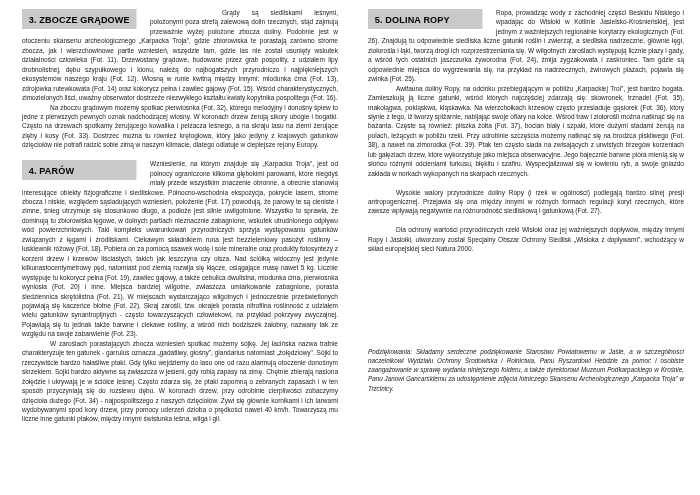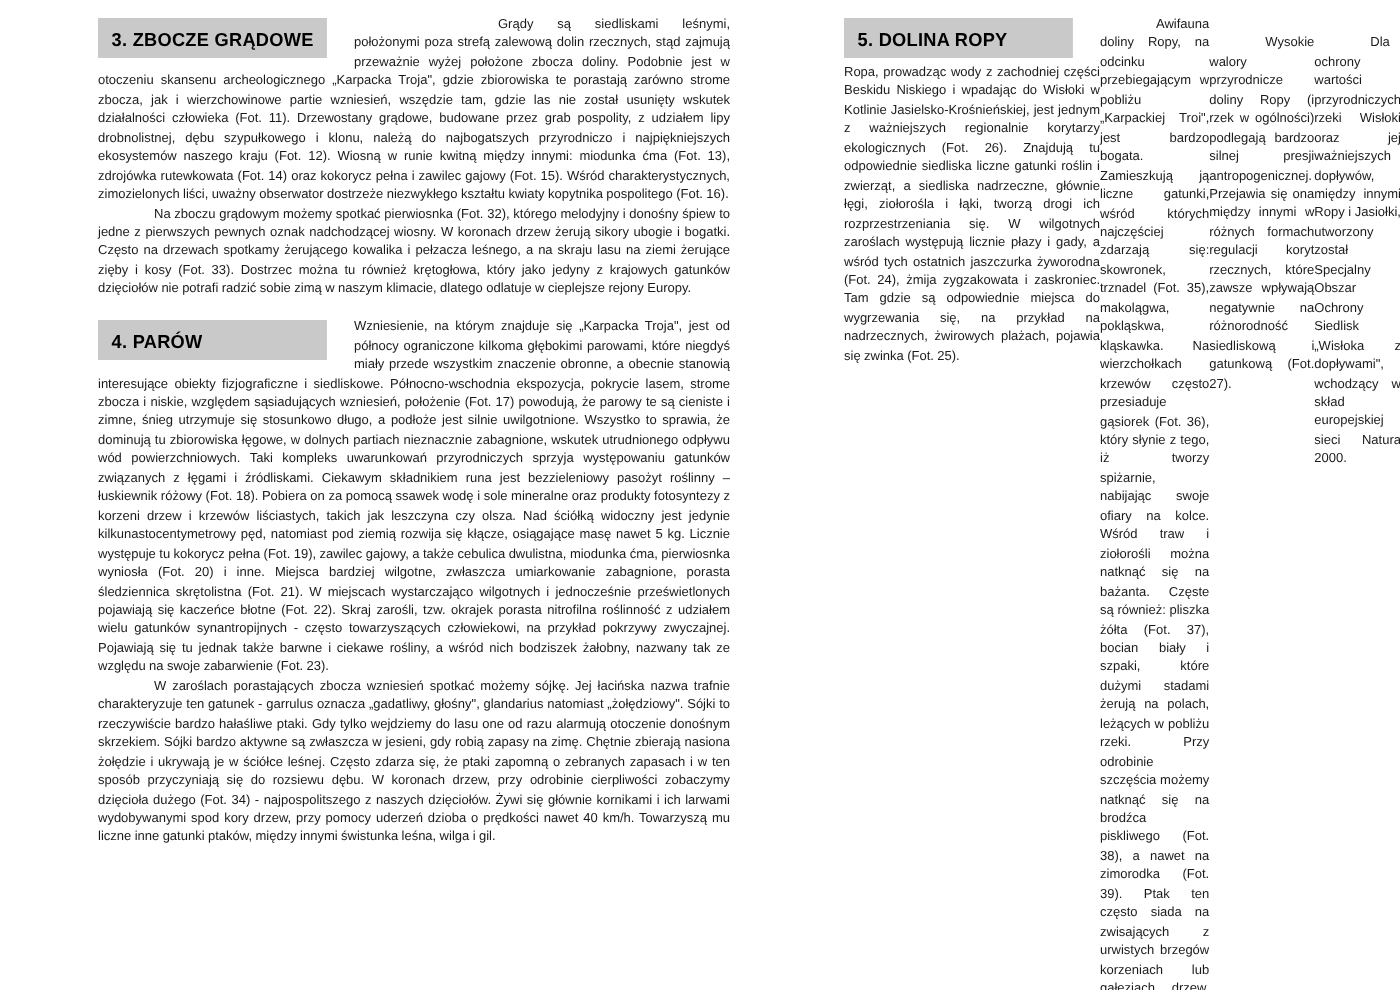--- a/index.html
+++ b/index.html
@@ -26,24 +26,24 @@
     display: flex;
     gap: 30px;
     align-items: flex-start;
     height: 100%;
   }
   .column {
     width: 316px;
     flex: 0 0 316px;
     position: relative;
     height: 100%;
-    margin-left: 27px;
   }
   .column-right {
     display: flex;
+    flex-direction: column;
   }
 
   
   .section-head {
     float: left;
     background: #c9c9c9;
     color: #000000;
     font-weight: bold;
     font-size: 9.4px;
     letter-spacing: 0.15px;

